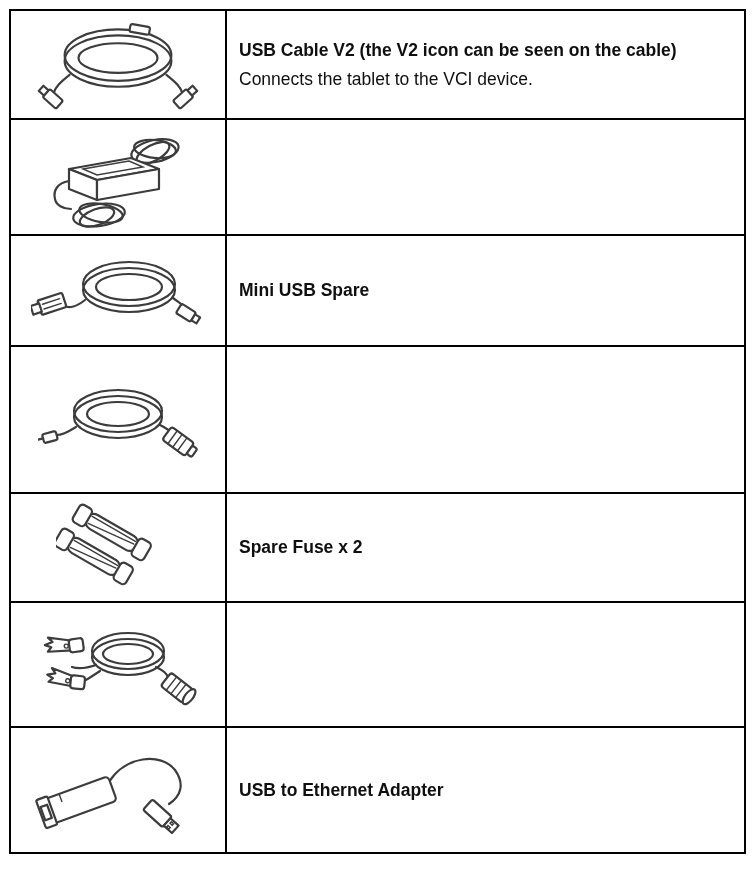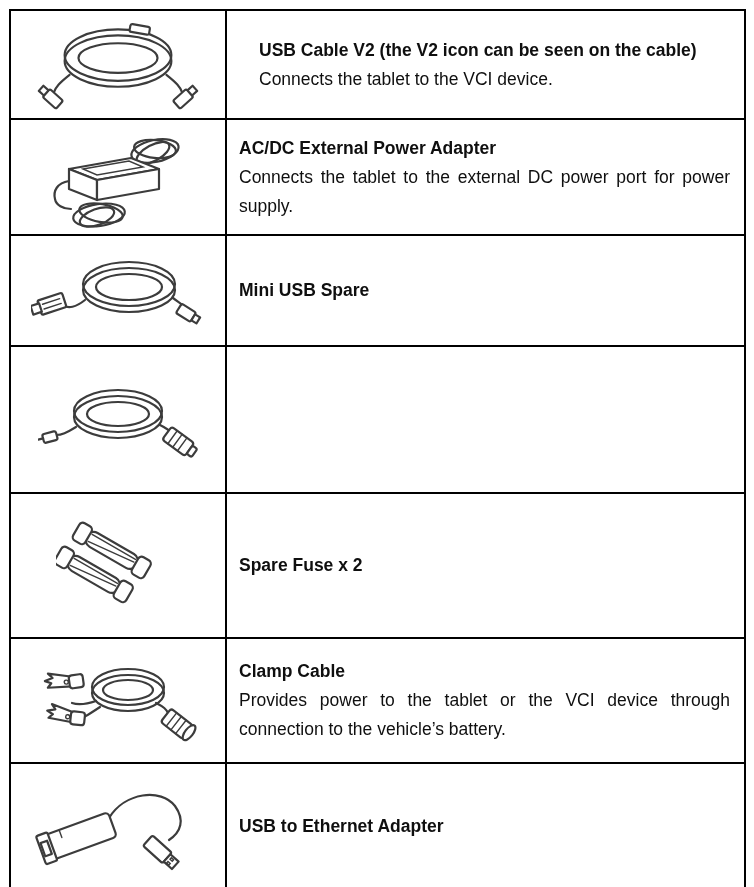--- a/index.html
+++ b/index.html
@@ -11,21 +11,21 @@
     color: #0f0f0f;
     position: relative;
   }
   .acc-table {
     position: absolute; left: 9px; top: 9px;
     width: 737px;
     border: 2px solid #000;
     background: #fff;
   }
   .row { display: flex; border-top: 2px solid #000; }
-  .row:first-child { border-top: 0; gap: 20px; }
+  .row:first-child { border-top: 0; }
   .img-cell {
     flex: 0 0 216px; max-width: 216px;
     border-right: 2px solid #000;
     display: flex; align-items: center; justify-content: center;
     overflow: hidden;
   }
   .text-cell {
     flex: 1;
     display: flex; flex-direction: column; justify-content: center;
     padding: 2px 14px 2px 12px;
@@ -77,24 +77,20 @@
         <path class="fw" d="M26 44 L88 33 L116 44 L54 55 Z"></path>
         <path class="fw" d="M26 44 L26 64 L54 75 L54 55 Z"></path>
         <path class="fw" d="M54 55 L54 75 L116 64 L116 44 Z"></path>
         <path class="thin" d="M40 44 L86 36 L100 42 L54 50 Z"></path>
         <path class="st" d="M26 56 C14 58 10 66 12 74 C13 80 20 84 28 84"></path>
         <ellipse class="st" cx="56" cy="90" rx="26" ry="11" transform="rotate(-8 56 90)"></ellipse>
         <ellipse class="st" cx="58" cy="88" rx="22" ry="9" transform="rotate(10 58 88)"></ellipse>
         <ellipse class="st" cx="54" cy="92" rx="18" ry="8" transform="rotate(-20 54 92)"></ellipse>
       </svg>
     </div>
-    <div class="text-cell">
-      <p class="title">AC/DC External Power Adapter</p>
-      <p class="desc">Connects the tablet to the external DC power port for power supply.</p>
-    </div>
   </div>
 
   <div class="row" style="height:111px">
     <div class="img-cell">
       <svg width="175" height="85" viewBox="0 0 175 85">
         <ellipse class="st" cx="98" cy="36" rx="46" ry="22"></ellipse>
         <ellipse class="st" cx="98" cy="42" rx="46" ry="22"></ellipse>
         <ellipse class="st" cx="98" cy="39" rx="33" ry="13"></ellipse>
         <path class="st" d="M54 52 C44 60 38 60 32 58"></path>
         <g transform="rotate(-18 22 56)">
@@ -131,21 +127,21 @@
           <rect class="fw" x="126" y="55" width="28" height="16" rx="3"></rect>
           <line class="thin" x1="133" y1="55" x2="133" y2="71"></line>
           <line class="thin" x1="139" y1="55" x2="139" y2="71"></line>
           <line class="thin" x1="145" y1="55" x2="145" y2="71"></line>
           <rect class="fw" x="154" y="58" width="6" height="10" rx="2"></rect>
         </g>
       </svg>
     </div>
   </div>
 
-  <div class="row" style="height:145px">
+  <div class="row" style="height:109px">
     <div class="img-cell">
       <svg width="125" height="112" viewBox="0 0 125 112">
         <g transform="translate(26,14) rotate(30)">
           <rect class="fw" x="10" y="0" width="58" height="16" rx="8"></rect>
           <rect class="fw" x="-2" y="-2" width="14" height="20" rx="4"></rect>
           <rect class="fw" x="66" y="-2" width="14" height="20" rx="4"></rect>
           <line class="thin" x1="14" y1="4" x2="64" y2="4"></line>
           <line class="thin" x1="14" y1="12" x2="64" y2="7"></line>
         </g>
         <g transform="translate(8,38) rotate(30)">
@@ -183,24 +179,20 @@
         <path class="st" d="M120 50 C128 54 130 56 132 60"></path>
         <g transform="rotate(38 140 72)">
           <rect class="fw" x="126" y="62" width="28" height="17" rx="3"></rect>
           <line class="thin" x1="133" y1="62" x2="133" y2="79"></line>
           <line class="thin" x1="139" y1="62" x2="139" y2="79"></line>
           <line class="thin" x1="145" y1="62" x2="145" y2="79"></line>
           <ellipse class="fw" cx="155" cy="70" rx="4" ry="9"></ellipse>
         </g>
       </svg>
     </div>
-    <div class="text-cell">
-      <p class="title">Clamp Cable</p>
-      <p class="desc">Provides power to the tablet or the VCI device through connection to the vehicle’s battery.</p>
-    </div>
   </div>
 
   <div class="row" style="height:126px">
     <div class="img-cell">
       <svg width="170" height="100" viewBox="0 0 170 100">
         <path class="st" d="M76 42 C92 16 128 12 142 30 C152 44 148 56 136 64"></path>
         <g transform="rotate(-20 45 62)">
           <rect class="fw" x="12" y="48" width="70" height="26" rx="4"></rect>
           <rect class="fw" x="6" y="46" width="12" height="30" rx="2"></rect>
           <rect class="fw" x="8" y="54" width="7" height="14"></rect>

